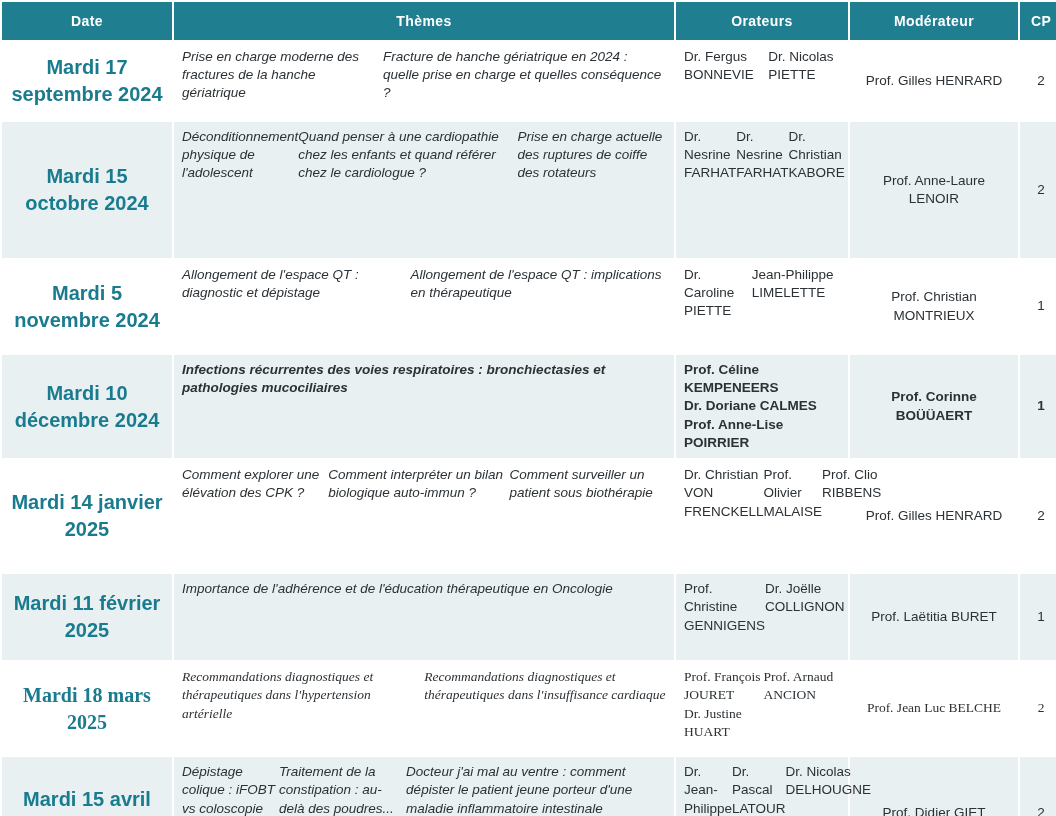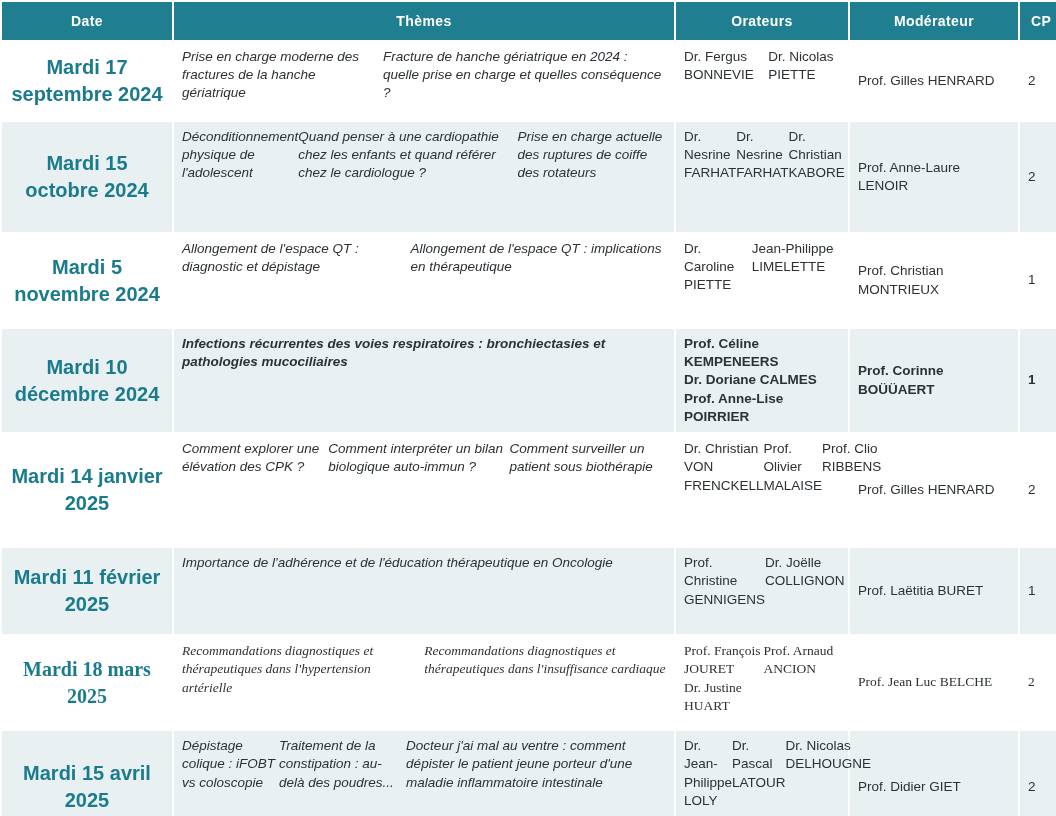--- a/index.html
+++ b/index.html
@@ -46,33 +46,34 @@
   td.date-cell{
     color:var(--date-text);
     font-weight:bold;
     font-size:20px;
     text-align:center;
     vertical-align:middle;
     padding:4px 6px;
   }
   td.themes-cell{font-style:italic;}
   td.moderateur-cell, td.cp-cell{
+    text-align:center;
     vertical-align:middle;
   }
   .cellflex{
     display:flex;
     flex-direction:row;
     justify-content:space-between;
     height:100%;
     align-items:flex-start;
   }
   .theme-item, .orateur-group{text-align:left;}
   
   tbody tr:nth-child(1) td{height:78px;}
-  tbody tr:nth-child(2) td{height:110px;}
+  tbody tr:nth-child(2) td{height:136px;}
   tbody tr:nth-child(3) td{height:93px;margin-top:45px;}
   tbody tr:nth-child(4) td{height:92px;font-weight:bold;}
   tbody tr:nth-child(5) td{height:112px;}
   tbody tr:nth-child(6) td{height:86px;}
   tbody tr:nth-child(7) td{height:93px;font-family:Liberation Serif, serif;}
   tbody tr:nth-child(8) td{height:112px;}
 </style>
 </head>
 <body>
 

